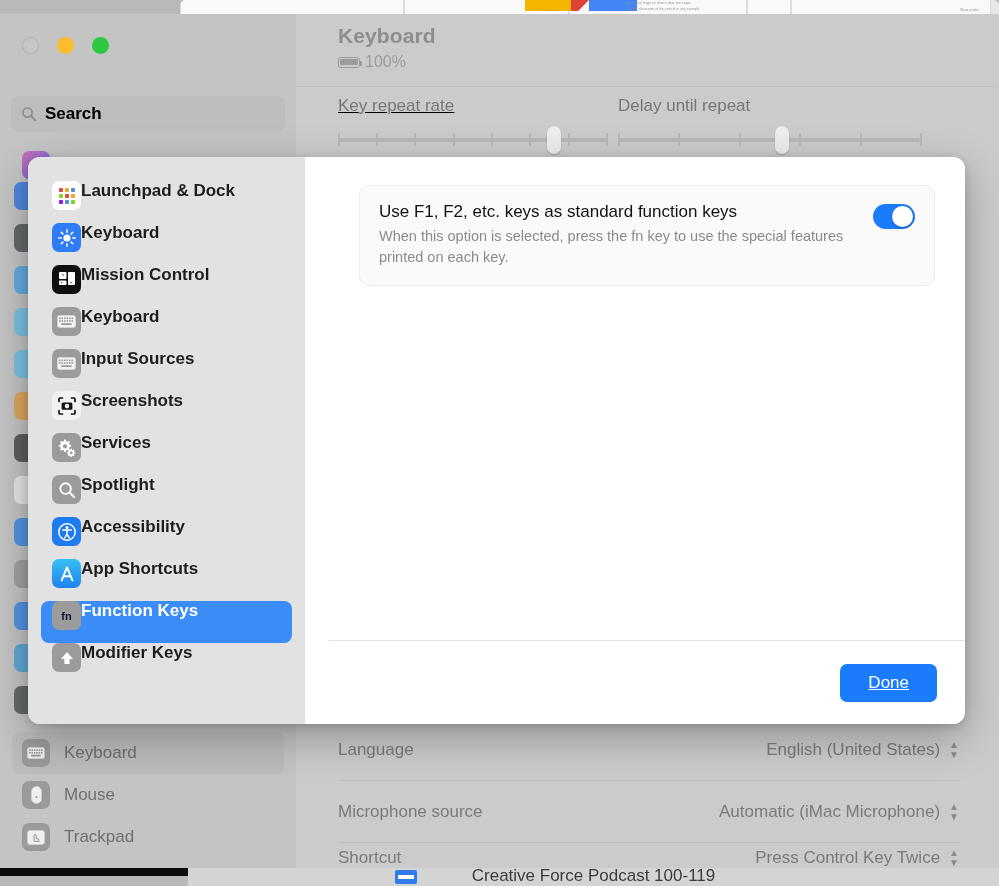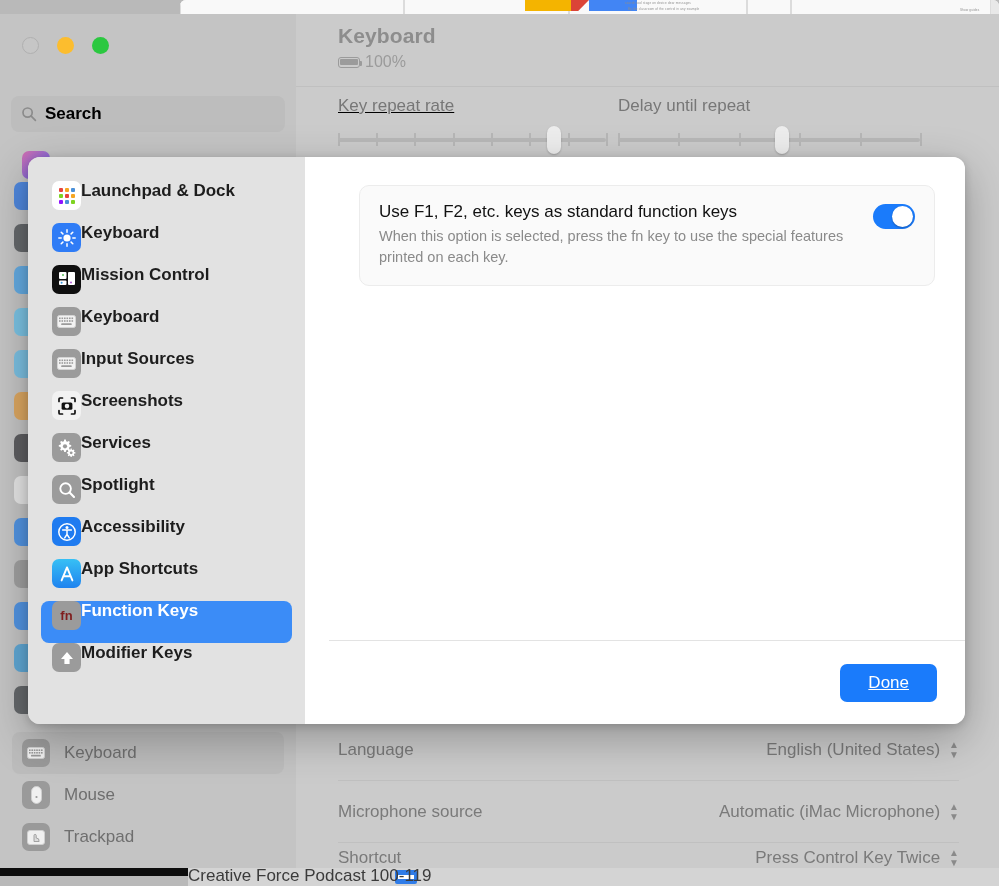--- a/index.html
+++ b/index.html
@@ -36,21 +36,21 @@
     letter-spacing: .2px; white-space: nowrap;
   }
 
   
   .bg-finder {
     position: absolute; left: 188px; bottom: 0; width: 811px; height: 18px;
     background: #d4d4d4;
   }
   .bg-finder-title {
     position: absolute; left: 0; right: 0; bottom: 0;
-    font-size: 17px; color: #3b3b3b;
+    text-align: center; font-size: 17px; color: #3b3b3b;
     white-space: nowrap; font-family: "Liberation Sans", sans-serif;
   }
   .bg-finder-icon {
     position: absolute; left: 207px; bottom: 2px; width: 22px; height: 14px;
     background: #2f7ce8; border-radius: 2px;
   }
   .bg-finder-icon:after {
     content: ""; position: absolute; left: 3px; top: 5px;
     width: 16px; height: 4px; background: #fff;
   }
@@ -562,21 +562,21 @@
     <div class="sh-row">
       <div class="ico" style="background:linear-gradient(180deg,#37c0f5,#1f83ef);">
         <svg width="20" height="20" viewBox="0 0 20 20">
           <path d="M10 3.4 L15.4 16.4 M10 3.4 L4.6 16.4 M6.4 12.2 L13.6 12.2" stroke="#fff" stroke-width="1.9" stroke-linecap="round" fill="none"></path>
         </svg>
       </div>
       <span class="lbl">App Shortcuts</span>
     </div>
 
     <div class="sh-row selected">
-      <div class="ico" style="background:#9b9b9b;color:#7f1d1d;font-size:13px;font-family:'Liberation Sans',sans-serif;">fn</div>
+      <div class="ico" style="background:#9b9b9b;color:#0f172a;font-size:11px;font-family:'Liberation Sans',sans-serif;">fn</div>
       <span class="lbl">Function Keys</span>
     </div>
 
     <div class="sh-row">
       <div class="ico" style="background:#9b9b9b;">
         <svg width="18" height="18" viewBox="0 0 18 18">
           <path d="M9 3 L15 10 L11.6 10 L11.6 15 L6.4 15 L6.4 10 L3 10 Z" fill="#fff"></path>
         </svg>
       </div>
       <span class="lbl">Modifier Keys</span>

